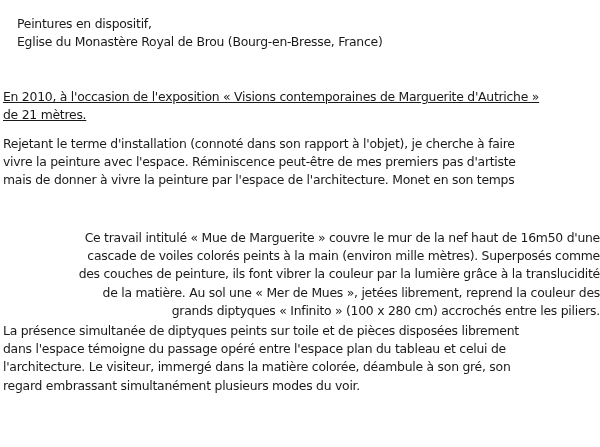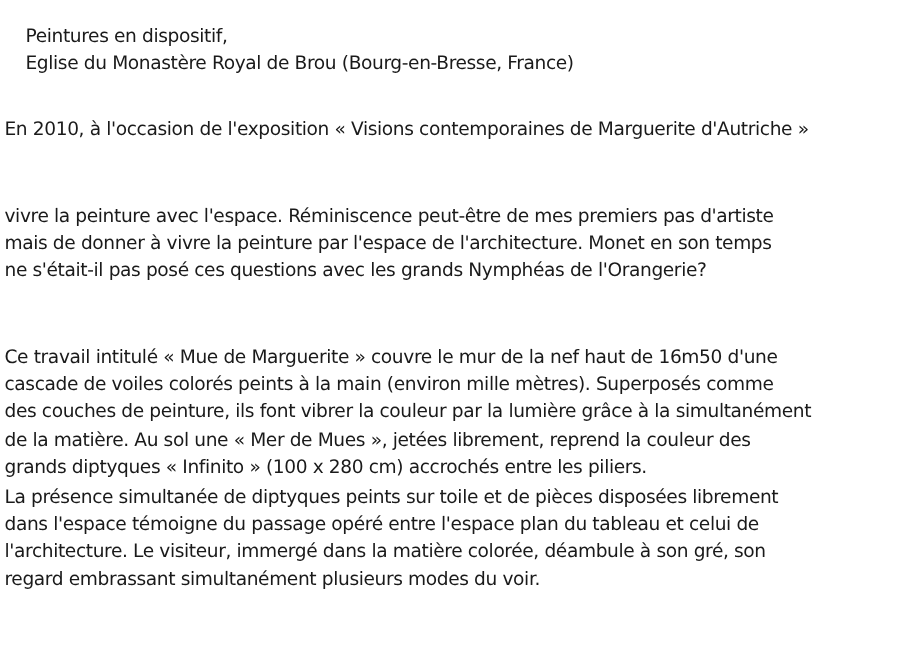--- a/index.html
+++ b/index.html
@@ -8,48 +8,49 @@
       font-family: "DejaVu Sans", sans-serif;
       color: #1a1a1a;
       font-size: 12.4px;
       letter-spacing: -0.25px;
     }
     .page { position: relative; width: 600px; height: 447px; }
     .title { position: absolute; left: 17px; top: 15px; line-height: 18px; }
     .title div { white-space: nowrap; }
     .para { position: absolute; left: 3px; width: 597px; line-height: 18.2px; margin: 0; }
     .para .ln { display: block; white-space: nowrap; }
-    #p1 { top: 77px; }
+    #p1 { top: 88px; text-decoration: underline; }
     #p2 { top: 135px; }
-    #p3 { top: 229px; }
+    #p3 { top: 229px; text-align: right; }
     #p4 { top: 322px; }
   </style>
 </head>
 <body>
 
 <div class="page">
   <div class="title">
     <div>Peintures en dispositif,</div>
     <div>Eglise du Monastère Royal de Brou (Bourg-en-Bresse, France)</div>
   </div>
 
   <p class="para" id="p1">
     <span class="ln">En 2010, à l'occasion de l'exposition « Visions contemporaines de Marguerite d'Autriche »</span>
+    <span class="ln">de 21 mètres.</span>
   </p>
 
   <p class="para" id="p2">
+    <span class="ln">Rejetant le terme d'installation (connoté dans son rapport à l'objet), je cherche à faire</span>
     <span class="ln">vivre la peinture avec l'espace. Réminiscence peut-être de mes premiers pas d'artiste</span>
     <span class="ln">mais de donner à vivre la peinture par l'espace de l'architecture. Monet en son temps</span>
-    <span class="ln">ne s'était-il pas posé ces questions avec les grands Nymphéas de l'Orangerie?</span>
   </p>
 
   <p class="para" id="p3">
     <span class="ln">Ce travail intitulé « Mue de Marguerite » couvre le mur de la nef haut de 16m50 d'une</span>
     <span class="ln">cascade de voiles colorés peints à la main (environ mille mètres). Superposés comme</span>
-    <span class="ln">des couches de peinture, ils font vibrer la couleur par la lumière grâce à la simultanément</span>
+    <span class="ln">des couches de peinture, ils font vibrer la couleur par la lumière grâce à la translucidité</span>
     <span class="ln">de la matière. Au sol une « Mer de Mues », jetées librement, reprend la couleur des</span>
     <span class="ln">grands diptyques « Infinito » (100 x 280 cm) accrochés entre les piliers.</span>
   </p>
 
   <p class="para" id="p4">
     <span class="ln">La présence simultanée de diptyques peints sur toile et de pièces disposées librement</span>
     <span class="ln">dans l'espace témoigne du passage opéré entre l'espace plan du tableau et celui de</span>
     <span class="ln">l'architecture. Le visiteur, immergé dans la matière colorée, déambule à son gré, son</span>
     <span class="ln">regard embrassant simultanément plusieurs modes du voir.</span>
   </p>

